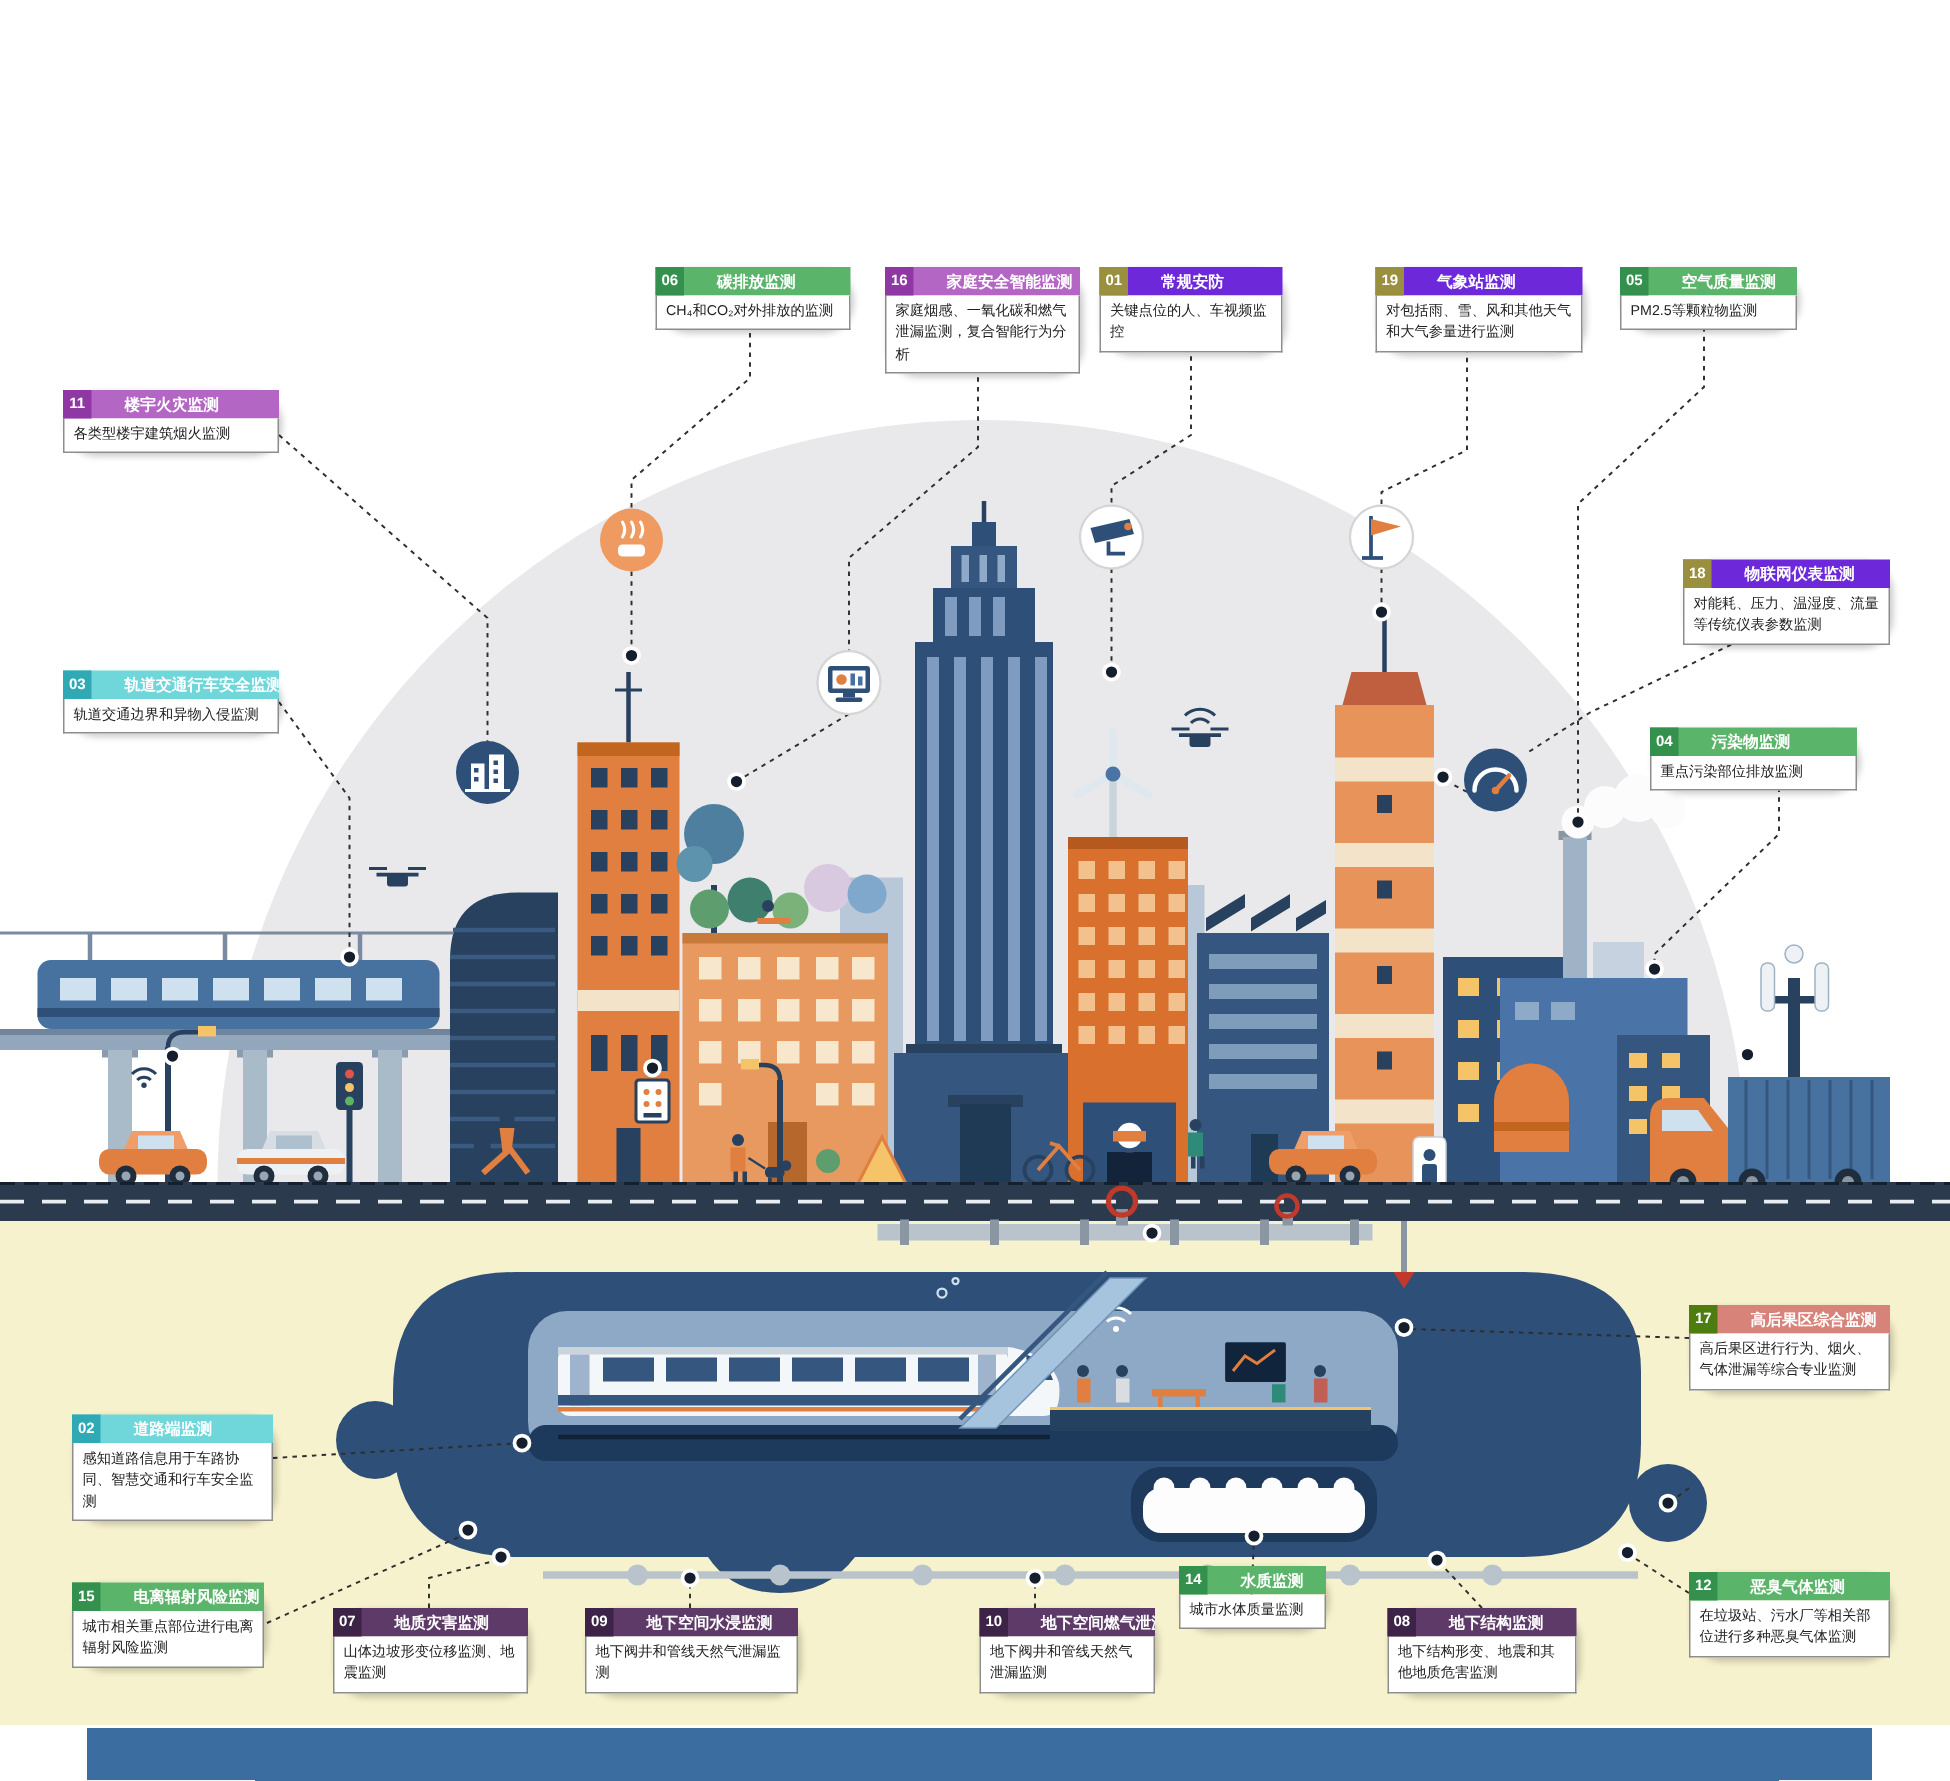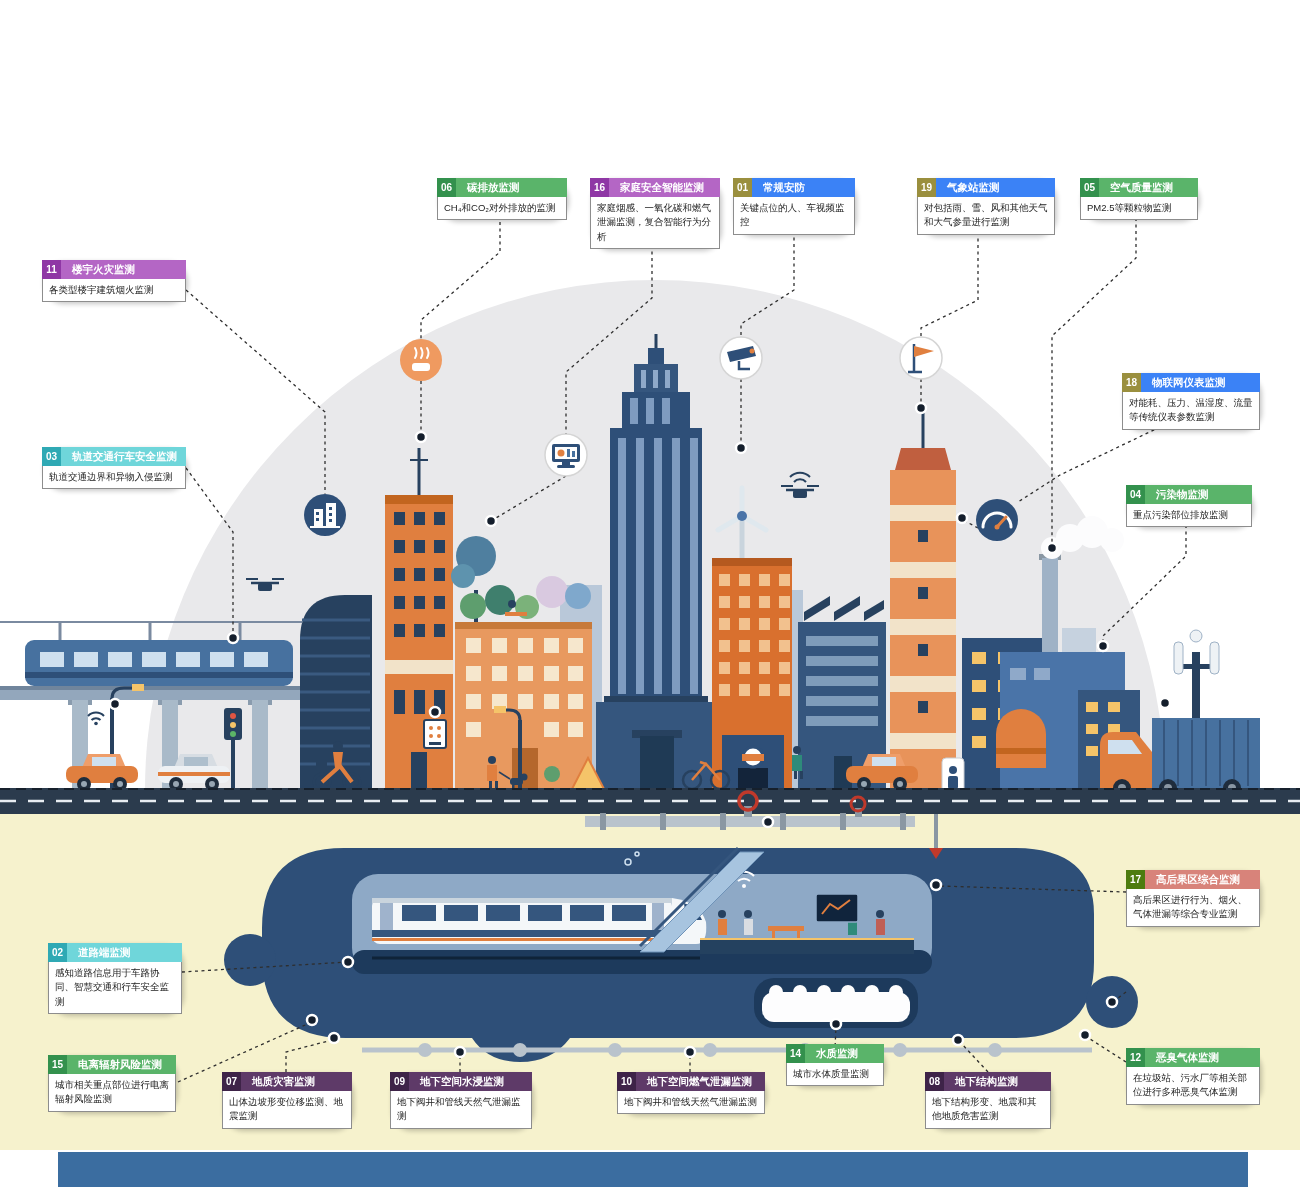--- a/index.html
+++ b/index.html
@@ -12,28 +12,28 @@
           grid-template-columns:95px 98px 130px;row-gap:15px;}
   .legend-item{display:flex;align-items:center;gap:8px;font-size:13px;color:#222;}
   .ldot{width:15px;height:15px;border-radius:50%;flex:0 0 auto;}
   .ldot-env{background:#5ab46a}.ldot-life{background:#b466c5}.ldot-traffic{background:#6fd6da}
   .ldot-trad{background:#c3ba6c}.ldot-high{background:#d8837a}.ldot-lifeline{background:#5e3a68}
 
   .callout{position:absolute;box-shadow:2px 2px 5px rgba(0,0,0,.22);z-index:5;border-radius:20px;}
   .callout-header{display:flex;align-items:stretch;height:19px;color:#fff;}
   .callout-header .num{width:19px;display:flex;align-items:center;justify-content:center;
       font-size:10px;font-weight:bold;}
-  .callout-header .ttl{flex:1;display:flex;align-items:center;padding:0 11px;
+  .callout-header .ttl{flex:1;display:flex;align-items:center;padding:0 22px;
       font-size:10.5px;font-weight:bold;white-space:nowrap;overflow:hidden;}
   .callout-body{background:#fff;border:1px solid #8d8d8d;border-top:none;
       padding:4px 6px;font-size:9.5px;line-height:1.5;color:#222;}
   .cat-env .callout-header{background:#5ab46a}.cat-env .num{background:#33914d}
   .cat-life .callout-header{background:#b466c5}.cat-life .num{background:#8f37a5}
   .cat-traffic .callout-header{background:#6fd6da}.cat-traffic .num{background:#2fa9b4}
-  .cat-trad .callout-header{background:#3b82f6}.cat-trad .num{background:#9a8f3e}
+  .cat-trad .callout-header{background:#6d28d9}.cat-trad .num{background:#9a8f3e}
   .cat-high .callout-header{background:#d8837a}.cat-high .num{background:#4d7c0f}
   .cat-lifeline .callout-header{background:#5e3a68}.cat-lifeline .num{background:#3e2348}
 
   #scene{position:absolute;left:0;top:0;z-index:1;}
   .conn{fill:none;stroke:#2e2e2e;stroke-width:1.3;stroke-dasharray:3 3.5;}
   .sdot{fill:#141e2c;stroke:#ffffff;stroke-width:2.5;}
 </style>
 </head>
 <body>
 
@@ -719,21 +719,21 @@
   </div>
 
   <div class="callout cat-trad" style="left:1122px;top:373px;width:138px">
     <div class="callout-header">
       <span class="num">18</span>
       <span class="ttl">物联网仪表监测</span>
     </div>
     <div class="callout-body">对能耗、压力、温湿度、流量等传统仪表参数监测</div>
   </div>
 
-  <div class="callout cat-env" style="left:1126px;top:485px;width:126px">
+  <div class="callout cat-env" style="left:1100px;top:485px;width:138px">
     <div class="callout-header">
       <span class="num">04</span>
       <span class="ttl">污染物监测</span>
     </div>
     <div class="callout-body">重点污染部位排放监测</div>
   </div>
 
   <div class="callout cat-high" style="left:1126px;top:870px;width:134px">
     <div class="callout-header">
       <span class="num">17</span>
@@ -776,21 +776,21 @@
   </div>
 
   <div class="callout cat-lifeline" style="left:390px;top:1072px;width:142px">
     <div class="callout-header">
       <span class="num">09</span>
       <span class="ttl">地下空间水浸监测</span>
     </div>
     <div class="callout-body">地下阀井和管线天然气泄漏监测</div>
   </div>
 
-  <div class="callout cat-lifeline" style="left:617px;top:1072px;width:148px">
+  <div class="callout cat-lifeline" style="left:653px;top:1072px;width:117px">
     <div class="callout-header">
       <span class="num">10</span>
       <span class="ttl">地下空间燃气泄漏监测</span>
     </div>
     <div class="callout-body">地下阀井和管线天然气泄漏监测</div>
   </div>
 
   <div class="callout cat-env" style="left:786px;top:1044px;width:98px">
     <div class="callout-header">
       <span class="num">14</span>

